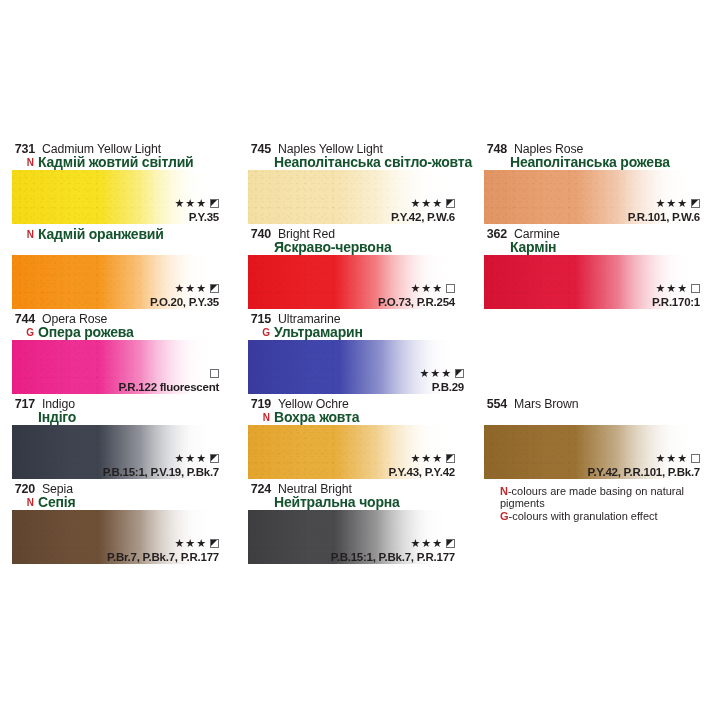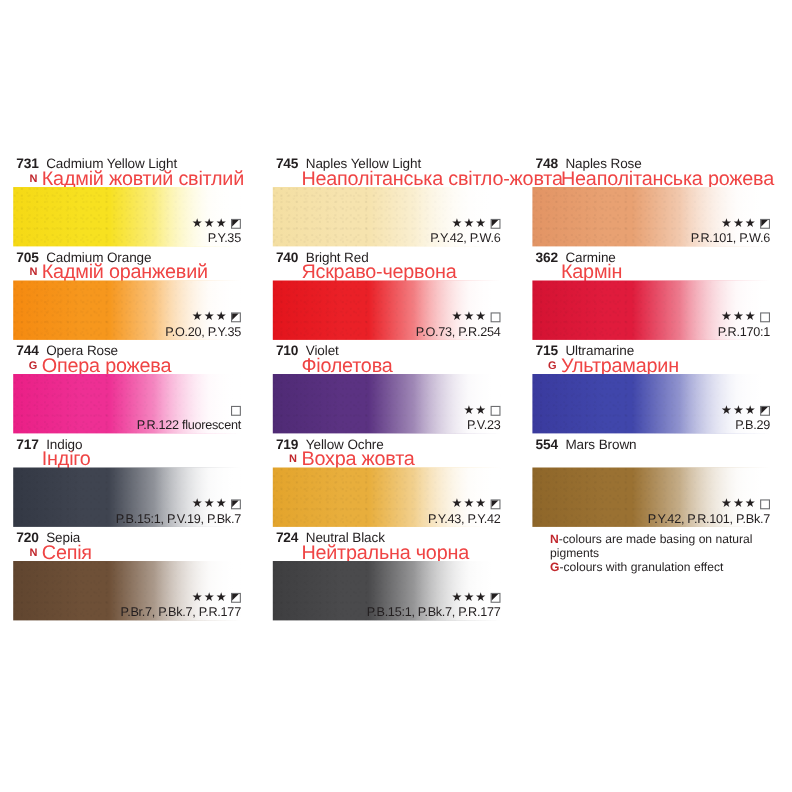--- a/index.html
+++ b/index.html
@@ -72,23 +72,23 @@
   }
   .badge.empty{color:transparent;}
   .en{
     font-size:12.3px;
     font-weight:normal;
     color:#231f20;
     padding-left:4px;
     letter-spacing:-0.1px;
   }
   .ua{
-    font-size:18px;
-    font-weight:normal;
-    color:#ef4444;
+    font-size:14px;
+    font-weight:bold;
+    color:#14532d;
     letter-spacing:-0.2px;
   }
 
   
   .swatch-wrap{
     position:relative;
     margin-left:12px;
     width:207px;
     height:54px;
   }
@@ -157,21 +157,21 @@
   .perm.half::after{
     content:"";
     position:absolute;
     left:0;top:0;
     width:0;height:0;
     border-left:6.6px solid #231f20;
     border-bottom:6.6px solid transparent;
   }
   .pig{
     font-size:11.5px;
-    font-weight:normal;
+    font-weight:bold;
     color:#231f20;
     letter-spacing:-0.25px;
     white-space:nowrap;
     line-height:12px;
     text-align:right;
   }
 
   
   .legend{
     margin-left:28px;
@@ -265,24 +265,20 @@
                 <span class="perm half"></span>
               </div>
               <div class="pig">P.R.101, P.W.6</div>
             </div>
           </div>
         </div>
       </div>
       <div class="row">
         <div class="cell">
           <div class="head">
-            <div class="line1">
-              <span class="code">705</span>
-              <span class="en">Cadmium Orange</span>
-            </div>
             <div class="line2">
               <span class="badge">N</span>
               <span class="ua">Кадмій оранжевий</span>
             </div>
           </div>
           <div class="swatch-wrap">
             <div class="swatch" style="background: linear-gradient(to right, rgb(245, 138, 16) 0%, rgb(246, 151, 29) 30%, rgb(246, 151, 29) 52%, rgb(246, 151, 29) 62%, rgb(255, 255, 255) 100%);">
               <div class="grain"></div>
               <div class="fade"></div>
             </div>
@@ -365,45 +361,20 @@
             </div>
             <div class="rating">
               <div class="stars-row">
                 <span class="stars"></span>
                 <span class="perm"></span>
               </div>
               <div class="pig">P.R.122 fluorescent</div>
             </div>
           </div>
         </div>
-        <div class="cell">
-          <div class="head">
-            <div class="line1">
-              <span class="code">710</span>
-              <span class="en">Violet</span>
-            </div>
-            <div class="line2">
-              <span class="badge empty"></span>
-              <span class="ua">Фіолетова</span>
-            </div>
-          </div>
-          <div class="swatch-wrap">
-            <div class="swatch" style="background: linear-gradient(to right, rgb(79, 42, 117) 0%, rgb(91, 50, 130) 30%, rgb(91, 50, 130) 52%, rgb(91, 50, 130) 62%, rgb(255, 255, 255) 100%);">
-              <div class="grain"></div>
-              <div class="fade"></div>
-            </div>
-            <div class="rating">
-              <div class="stars-row">
-                <span class="stars">★★</span>
-                <span class="perm"></span>
-              </div>
-              <div class="pig">P.V.23</div>
-            </div>
-          </div>
-        </div>
         <div class="cell c3">
           <div class="head">
             <div class="line1">
               <span class="code">715</span>
               <span class="en">Ultramarine</span>
             </div>
             <div class="line2">
               <span class="badge">G</span>
               <span class="ua">Ультрамарин</span>
             </div>
@@ -519,21 +490,21 @@
                 <span class="perm half"></span>
               </div>
               <div class="pig">P.Br.7, P.Bk.7, P.R.177</div>
             </div>
           </div>
         </div>
         <div class="cell">
           <div class="head">
             <div class="line1">
               <span class="code">724</span>
-              <span class="en">Neutral Black</span>
+              <span class="en">Neutral Bright</span>
             </div>
             <div class="line2">
               <span class="badge empty"></span>
               <span class="ua">Нейтральна чорна</span>
             </div>
           </div>
           <div class="swatch-wrap">
             <div class="swatch" style="background: linear-gradient(to right, rgb(62, 62, 64) 0%, rgb(74, 74, 76) 30%, rgb(74, 74, 76) 52%, rgb(74, 74, 76) 62%, rgb(255, 255, 255) 100%);">
               <div class="grain"></div>
               <div class="fade"></div>

